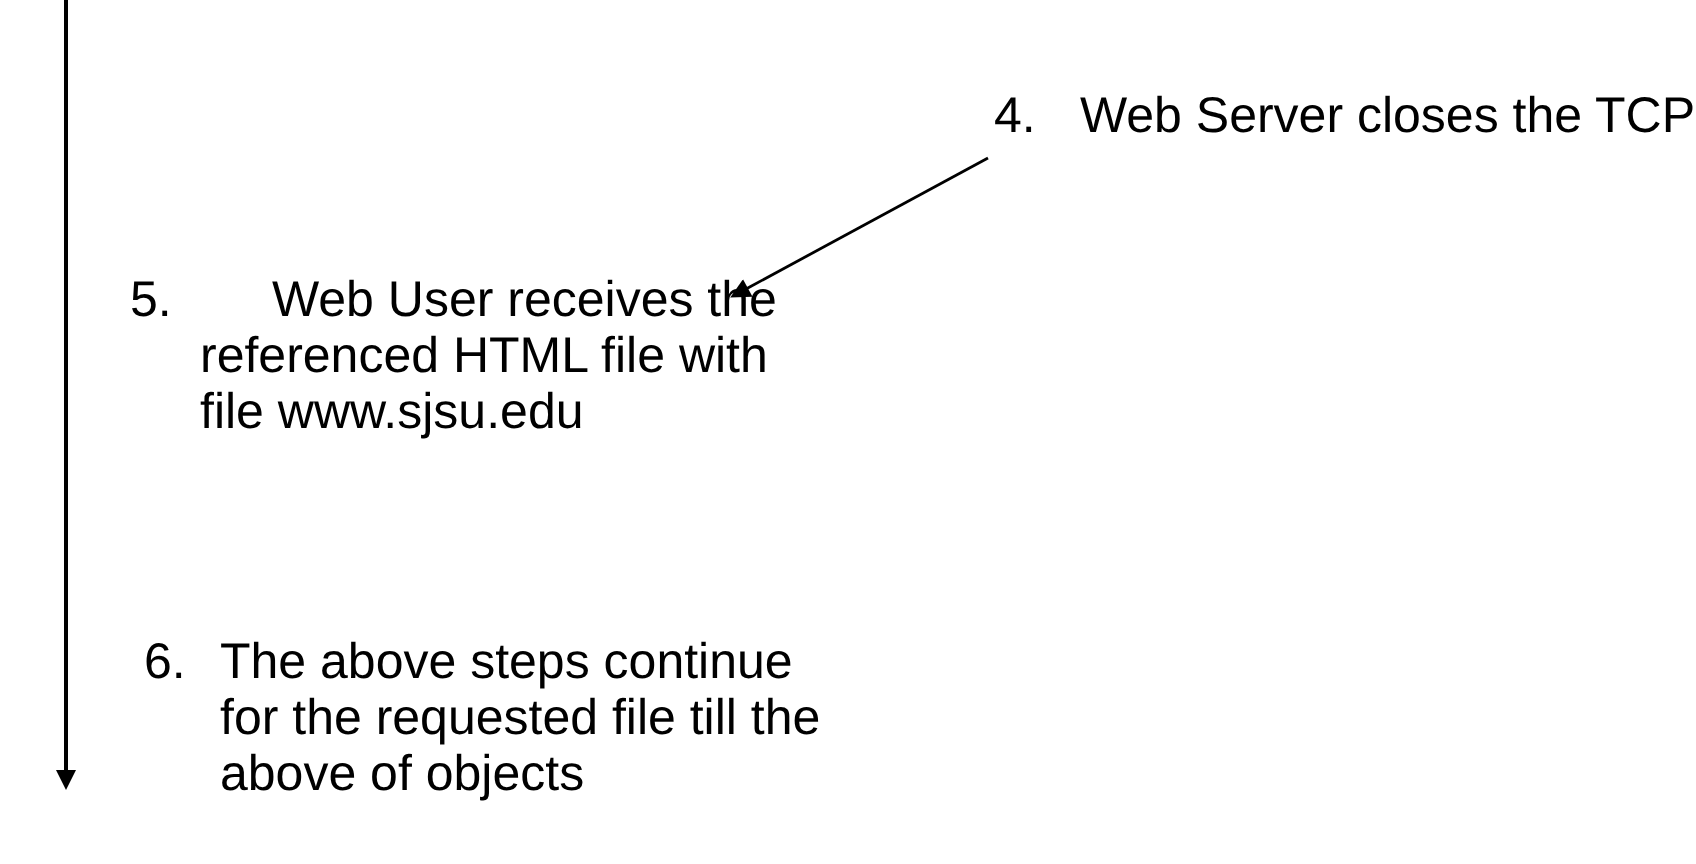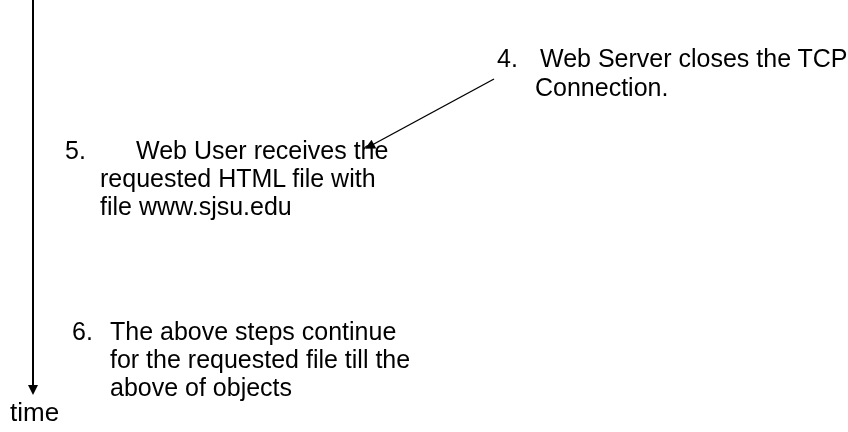--- a/index.html
+++ b/index.html
@@ -78,37 +78,35 @@
 
     <line x1="33" y1="0" x2="33" y2="386" stroke="#000000" stroke-width="2" marker-end="url(#arrowhead)"></line>
 
     <line x1="494" y1="79" x2="373" y2="144.5" stroke="#000000" stroke-width="1.4" marker-end="url(#arrowhead)"></line>
   </svg>
 
   <div class="step step-4">
     <span class="num">4.</span>
     <span class="lines">
       <span class="ln">Web Server closes the TCP</span>
-      <span class="ln">Connection.</span>
     </span>
   </div>
 
   <div class="step step-5">
     <span class="num">5.</span>
     <span class="lines">
       <span class="ln">Web User receives the</span>
-      <span class="ln">requested HTML file with</span>
+      <span class="ln">referenced HTML file with</span>
       <span class="ln">file www.sjsu.edu</span>
     </span>
   </div>
 
   <div class="step step-6">
     <span class="num">6.</span>
     <span class="lines">
       <span class="ln">The above steps continue</span>
       <span class="ln">for the requested file till the</span>
       <span class="ln">above of objects</span>
     </span>
   </div>
 
-  <div class="time-label">time</div>
 
 </div>
 
 </body></html>

